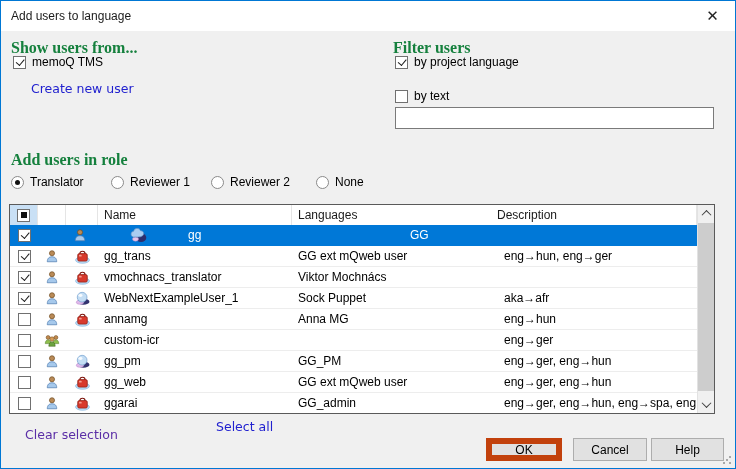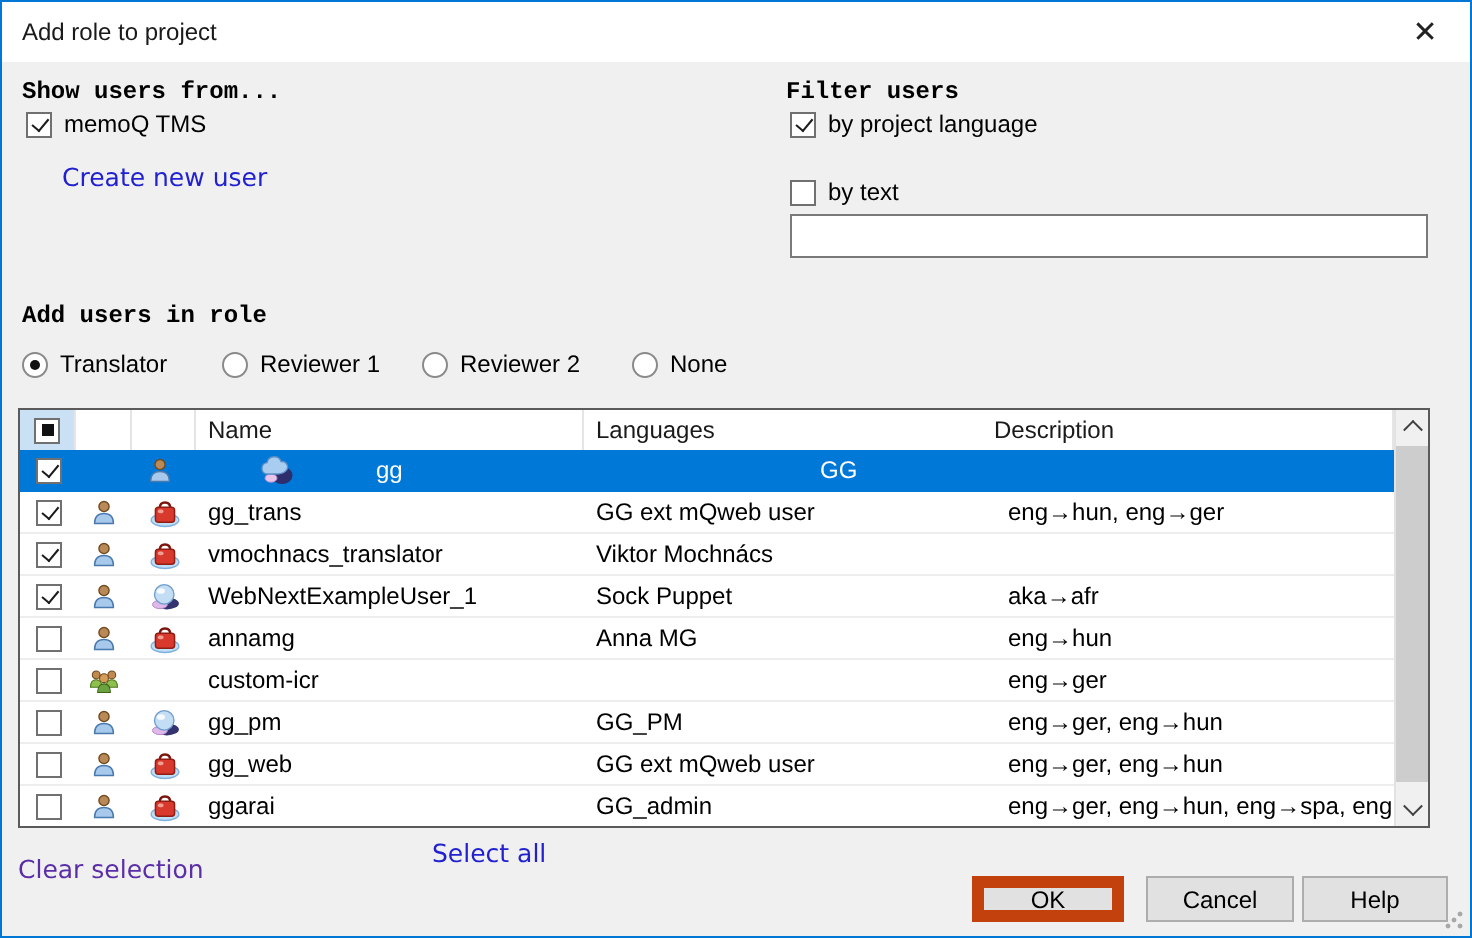--- a/index.html
+++ b/index.html
@@ -8,31 +8,31 @@
 
   .dialog { position:absolute; left:0; top:0; width:736px; height:469px;
             border:1px solid #0077d4; background:#f0f0f0; overflow:hidden; }
 
   .titlebar { position:absolute; left:0; top:0; width:734px; height:30px; background:#ffffff;
               display:flex; align-items:center; padding-left:10px; }
   .title { font-size:12px; color:#1a1a1a; }
   .close-btn { position:absolute; right:0; top:0; width:45px; height:30px; display:flex;
                align-items:center; justify-content:center; font-size:15px; color:#222; cursor:default; }
 
-  .h-bold { position:absolute; font-family:Liberation Mono, monospace; font-weight:bold; font-size:12px; color:#000000; }
+  .h-bold { position:absolute; font-family:Liberation Serif, serif; font-weight:bold; font-size:16px; color:#15803d; }
 
   
   .cbrow { position:absolute; display:flex; align-items:center; gap:6px; }
   .cbox { width:13px; height:13px; background:#fff; border:1px solid #707070; position:relative; flex:0 0 13px; }
   .cbox.checked::after { content:""; position:absolute; left:2px; top:2.5px; width:7px; height:3.5px;
       border-left:1.6px solid #1a1a1a; border-bottom:1.6px solid #1a1a1a; transform:rotate(-50deg); }
   .cblabel { font-size:12px; color:#000; }
 
   .link { position:absolute; font-family:"DejaVu Sans", sans-serif; font-size:12.5px; color:#2121cf; cursor:pointer; }
-  .link.purple { color:#5a2ea6; }
+  .link.purple { color:#5a2ea6;margin-left:16px; }
 
   .textinput { position:absolute; left:394px; top:106px; width:319px; height:22px;
                background:#fff; border:1px solid #7a7a7a; font-size:12px; padding:0 4px;
                font-family:"Liberation Sans", sans-serif; }
 
   
   .radiorow { position:absolute; top:174px; display:flex; align-items:center; gap:6px; }
   .radio { width:13px; height:13px; border-radius:50%; background:#fff; border:1px solid #8a8a8a; position:relative; }
   .radio.on::after { content:""; position:absolute; left:3px; top:3px; width:5px; height:5px;
                      border-radius:50%; background:#111; }
@@ -80,21 +80,21 @@
             radial-gradient(circle at 8px 8px, #a8a8a8 1px, transparent 1.4px),
             radial-gradient(circle at 2px 8px, #a8a8a8 1px, transparent 1.4px),
             radial-gradient(circle at 5px 5px, #a8a8a8 1px, transparent 1.4px); }
 </style>
 </head>
 <body>
 
 <div class="dialog">
 
   <div class="titlebar">
-    <span class="title">Add role to project</span>
+    <span class="title">Add users to language</span>
     <span class="close-btn">✕</span>
   </div>
 
   <div class="h-bold" style="left:10px; top:38px;">Show users from...</div>
   <div class="cbrow" style="left:12px; top:54px;">
     <span class="cbox checked"></span>
     <span class="cblabel">memoQ TMS</span>
   </div>
   <span class="link" style="left:30px; top:80px;">Create new user</span>
 

